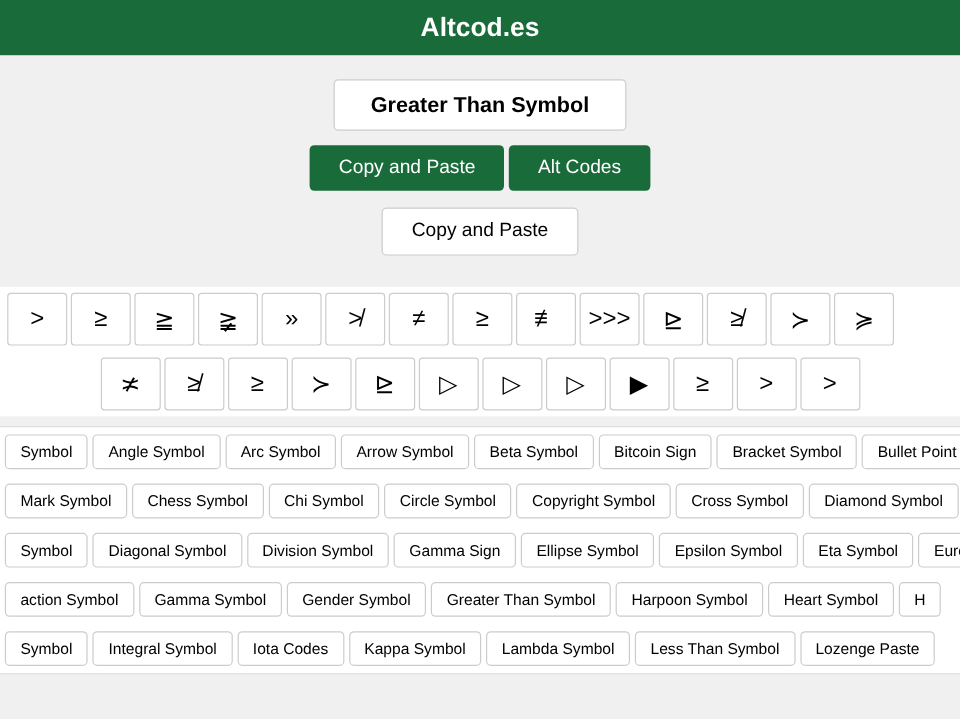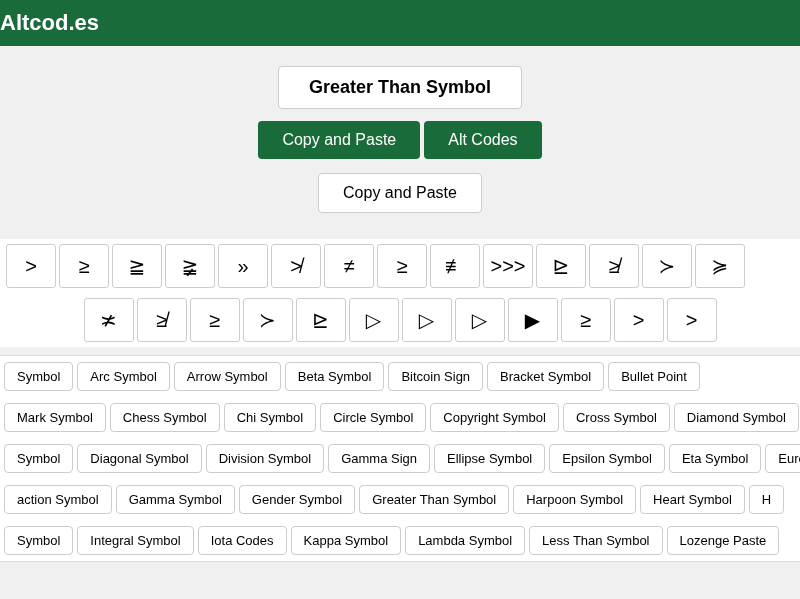--- a/index.html
+++ b/index.html
@@ -8,21 +8,21 @@
       background: #f0f0f0;
       width: 800px;
       height: 599px;
       overflow: hidden;
     }
 
     
     #header {
       background: #1a6b3a;
       color: white;
-      text-align: left;
+      text-align: center;
       padding: 10px 0;
       font-size: 22px;
       font-weight: bold;
     }
 
     
     #main {
       padding: 20px 0 10px 0;
       text-align: center;
     }
@@ -174,20 +174,21 @@
         <div class="symbol-cell">≥</div>
         <div class="symbol-cell">&gt;</div>
         <div class="symbol-cell">&gt;</div>
       </div>
   </div>
 </div>
 
 <div class="category-section" id="cat-section">
     <div class="category-row">
       <div class="category-tag">Symbol</div>
+      <div class="category-tag">Angle Symbol</div>
       <div class="category-tag">Arc Symbol</div>
       <div class="category-tag">Arrow Symbol</div>
       <div class="category-tag">Beta Symbol</div>
       <div class="category-tag">Bitcoin Sign</div>
       <div class="category-tag">Bracket Symbol</div>
       <div class="category-tag">Bullet Point</div>
     </div>
     <div class="category-row">
       <div class="category-tag">Mark Symbol</div>
       <div class="category-tag">Chess Symbol</div>

